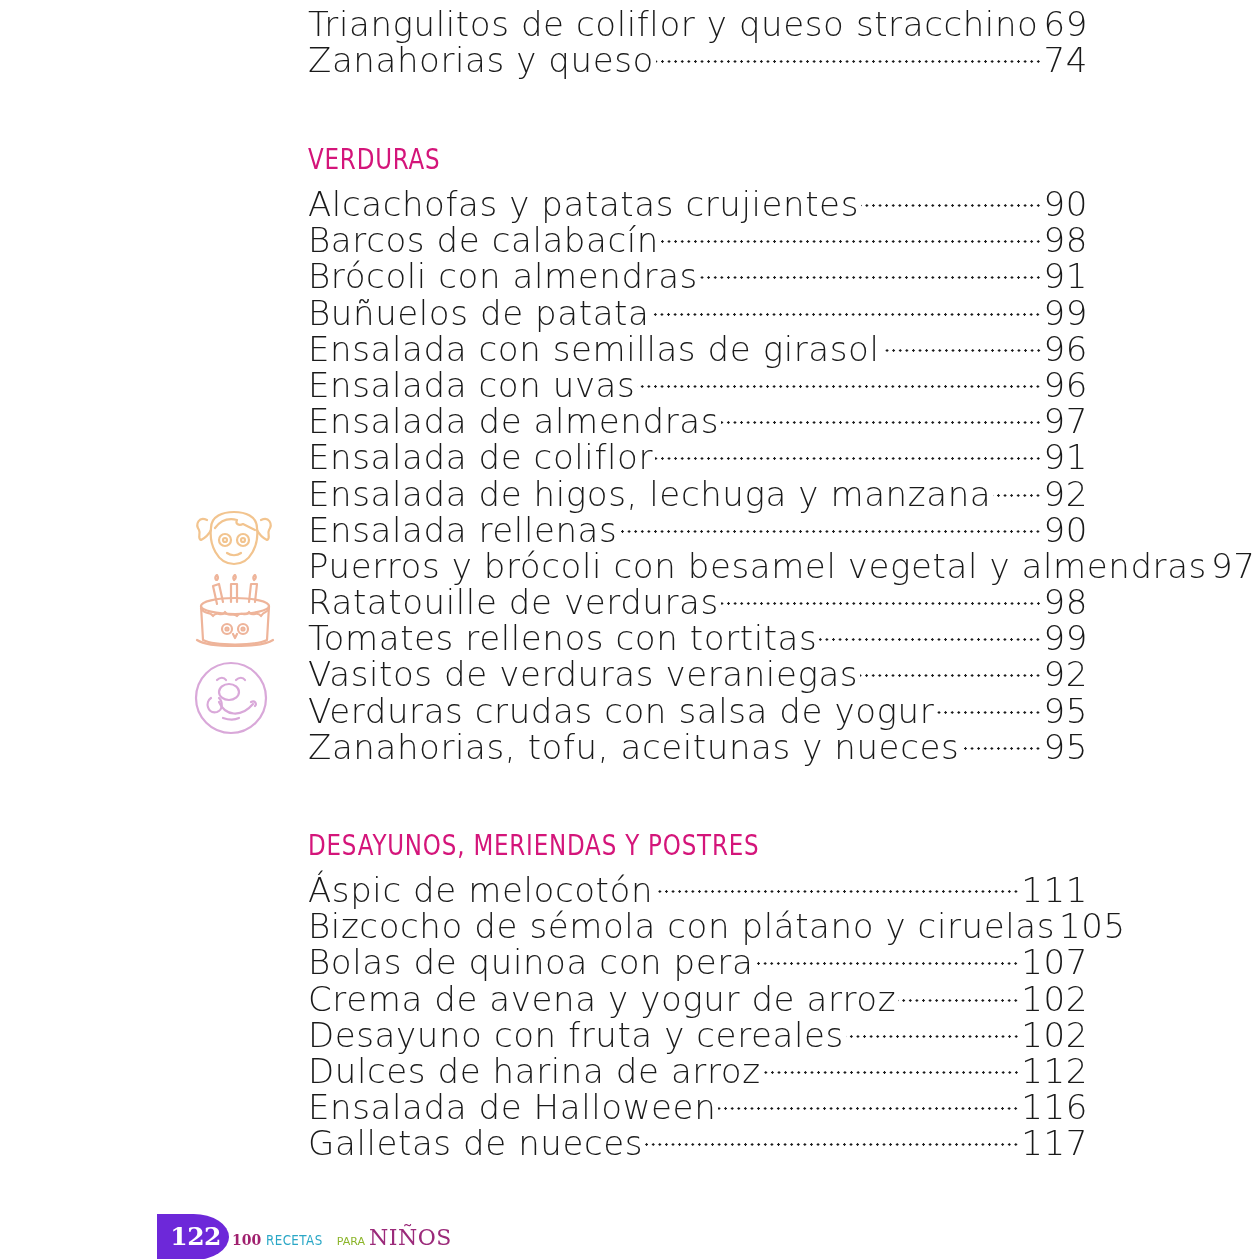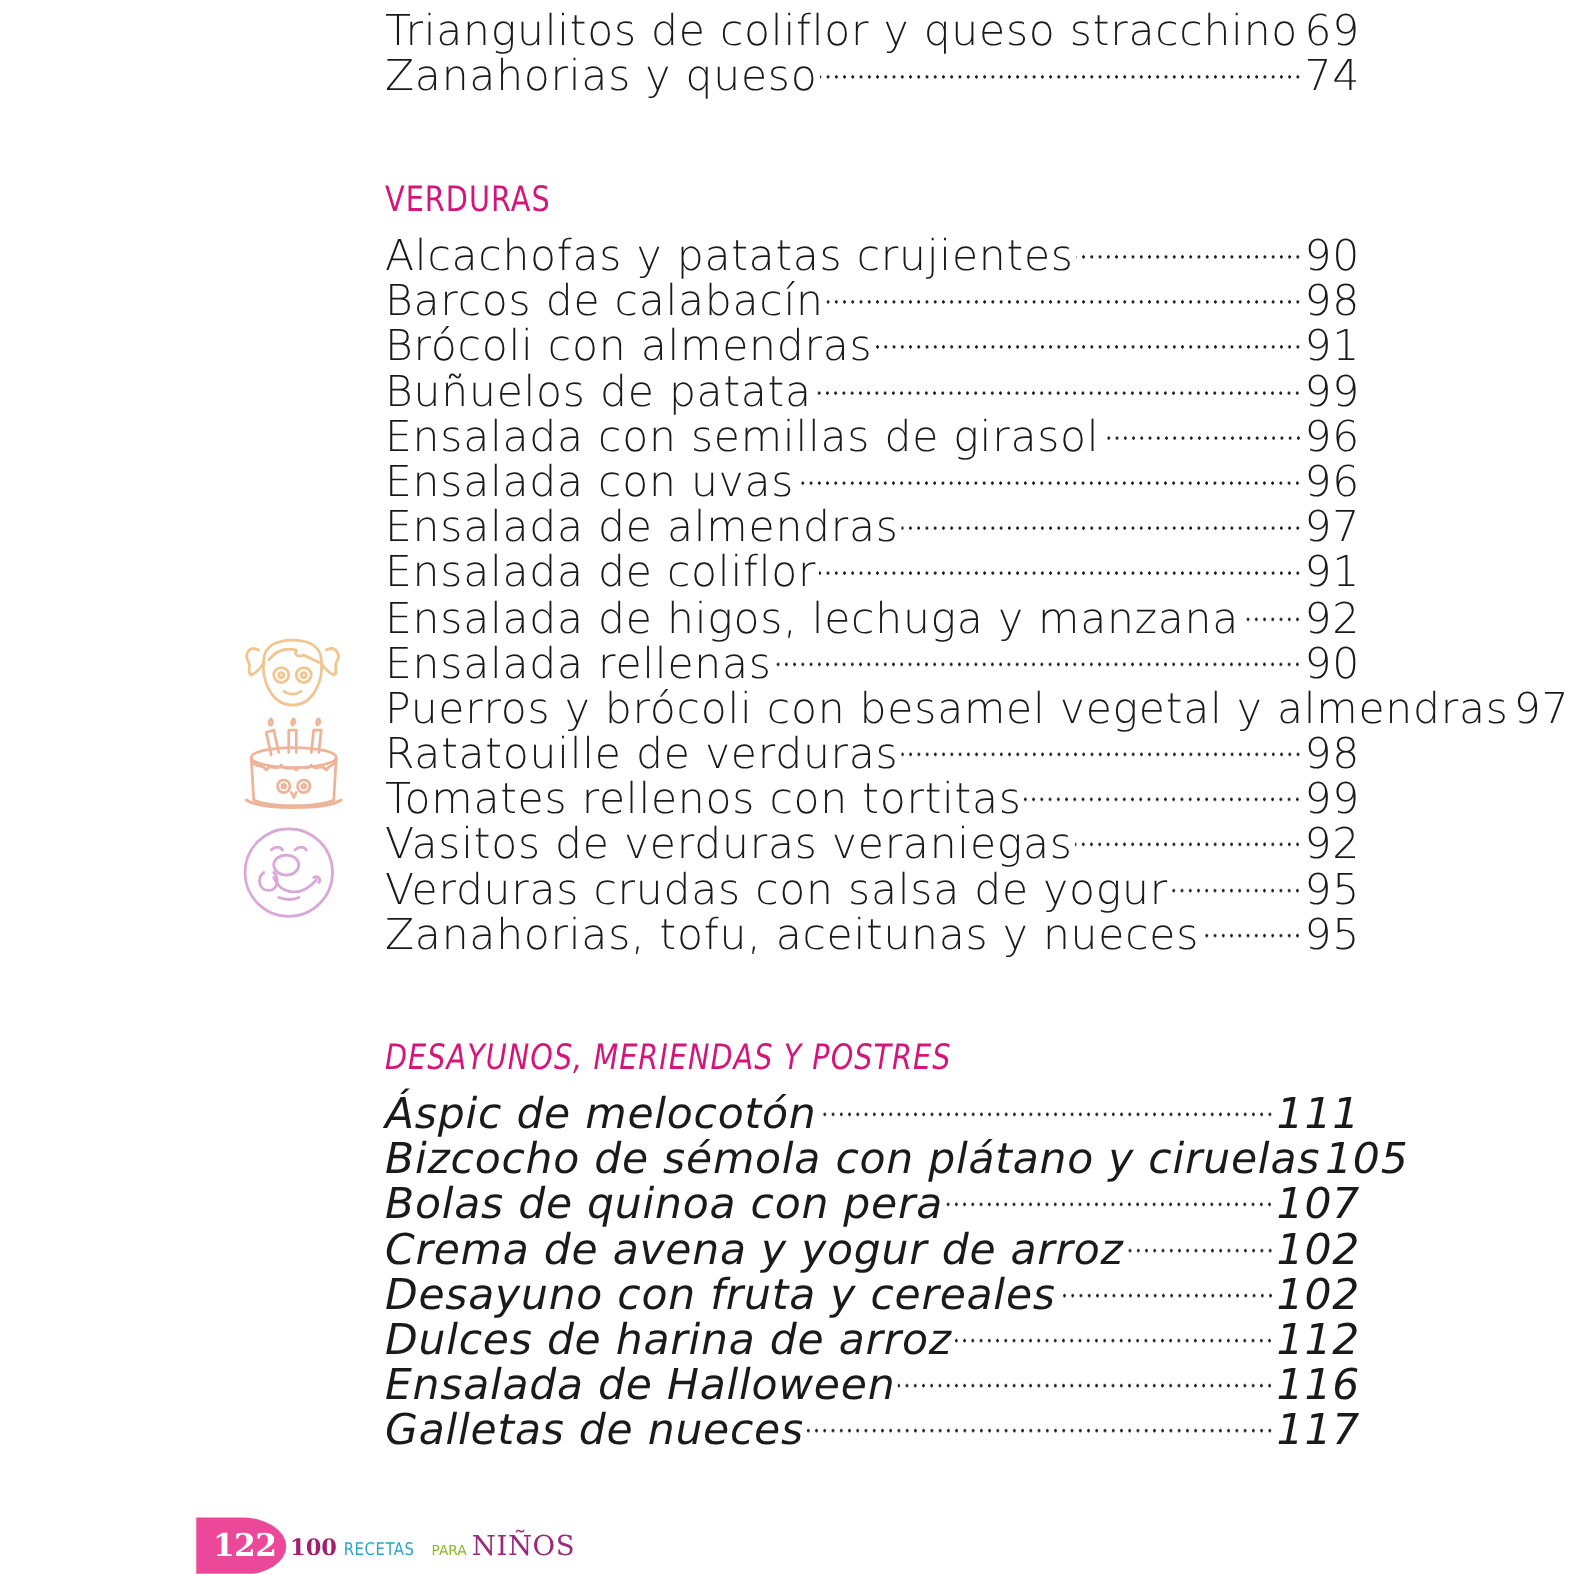--- a/index.html
+++ b/index.html
@@ -63,42 +63,42 @@
       letter-spacing: 1px;
       height: 40px;
       line-height: 40px;
       font-weight: normal;
       transform: scaleX(0.82);
       transform-origin: left center;
       margin: 0;
     }
     #block-top { top: 0px; }
     #block-verduras { top: 140px; }
-    #block-desayunos { top: 826px; font-style: italic; }
+    #block-desayunos { top: 826px; }
 
     .side-icon {
       position: absolute;
       left: 193px;
     }
     #icon-girl { top: 508px; width: 82px; height: 62px; }
     #icon-cake { top: 574px; width: 84px; height: 76px; }
     #icon-smiley { top: 658px; width: 76px; height: 78px; }
 
     .footer {
       position: absolute;
       left: 165px;
       top: 1214px;
       height: 45px;
       display: flex;
       align-items: center;
     }
     .footer .page-oval {
       width: 72px;
       height: 46px;
-      background: #ec4899;
+      background: #6d28d9;
       border-radius: 0 40px 40px 0 / 0 26px 26px 0;
       position: relative;
       display: flex;
       align-items: center;
       justify-content: flex-end;
       padding-right: 8px;
       box-sizing: border-box;
       margin-left: -8px;
     }
     .footer .page-num {
@@ -111,21 +111,21 @@
     .footer .brand {
       display: flex;
       align-items: baseline;
       margin-left: 3px;
       margin-top: 2px;
     }
     .footer .b100 {
       font-family: "DejaVu Serif", serif;
       font-weight: bold;
       color: #a0206e;
-      font-size: 18px;
+      font-size: 14px;
       margin-right: 5px;
     }
     .footer .brecetas {
       font-family: "DejaVu Sans", sans-serif;
       color: #2aa7c6;
       font-size: 14px;
       letter-spacing: 0.5px;
       margin-right: 4px;
       transform: scaleX(0.85);
       transform-origin: left;

